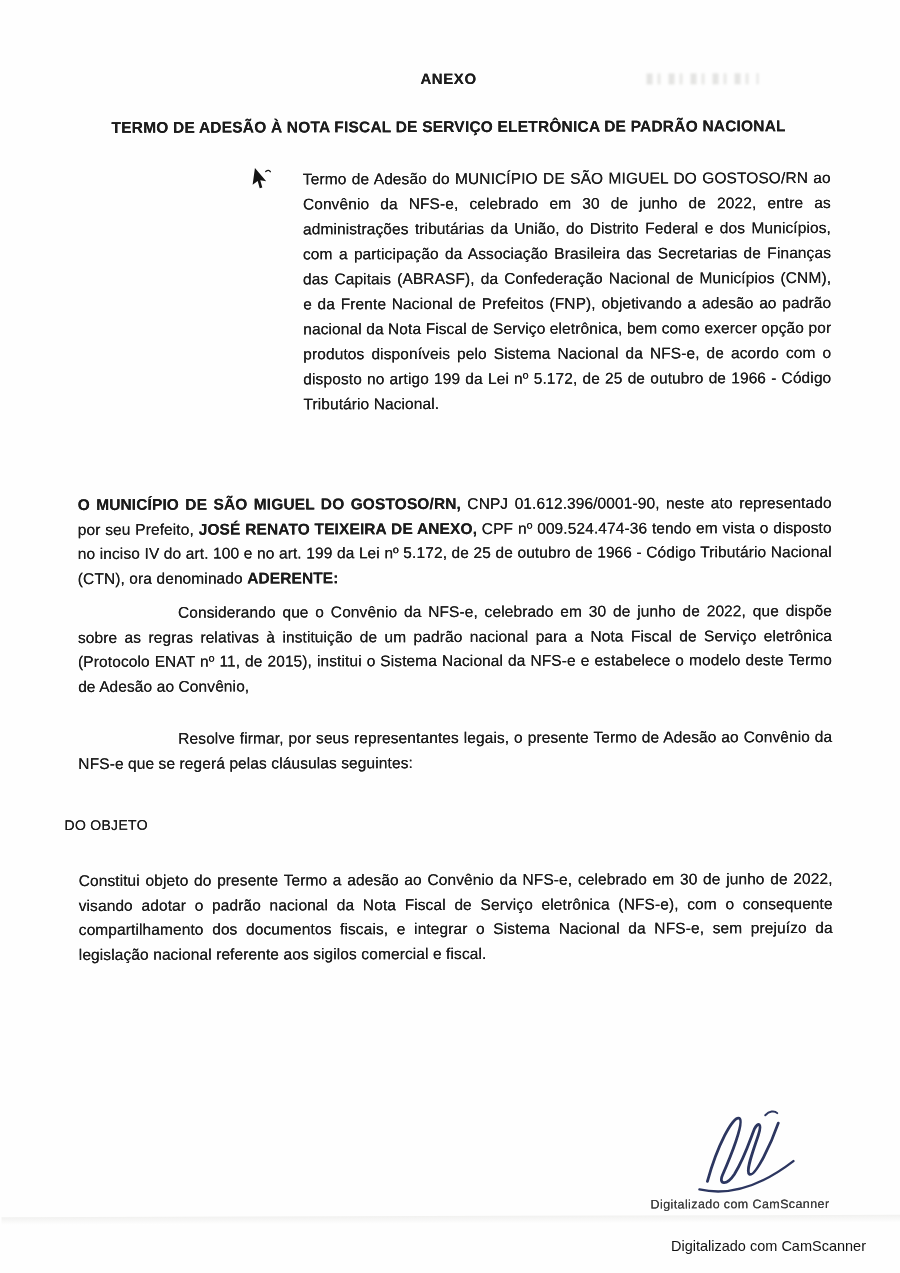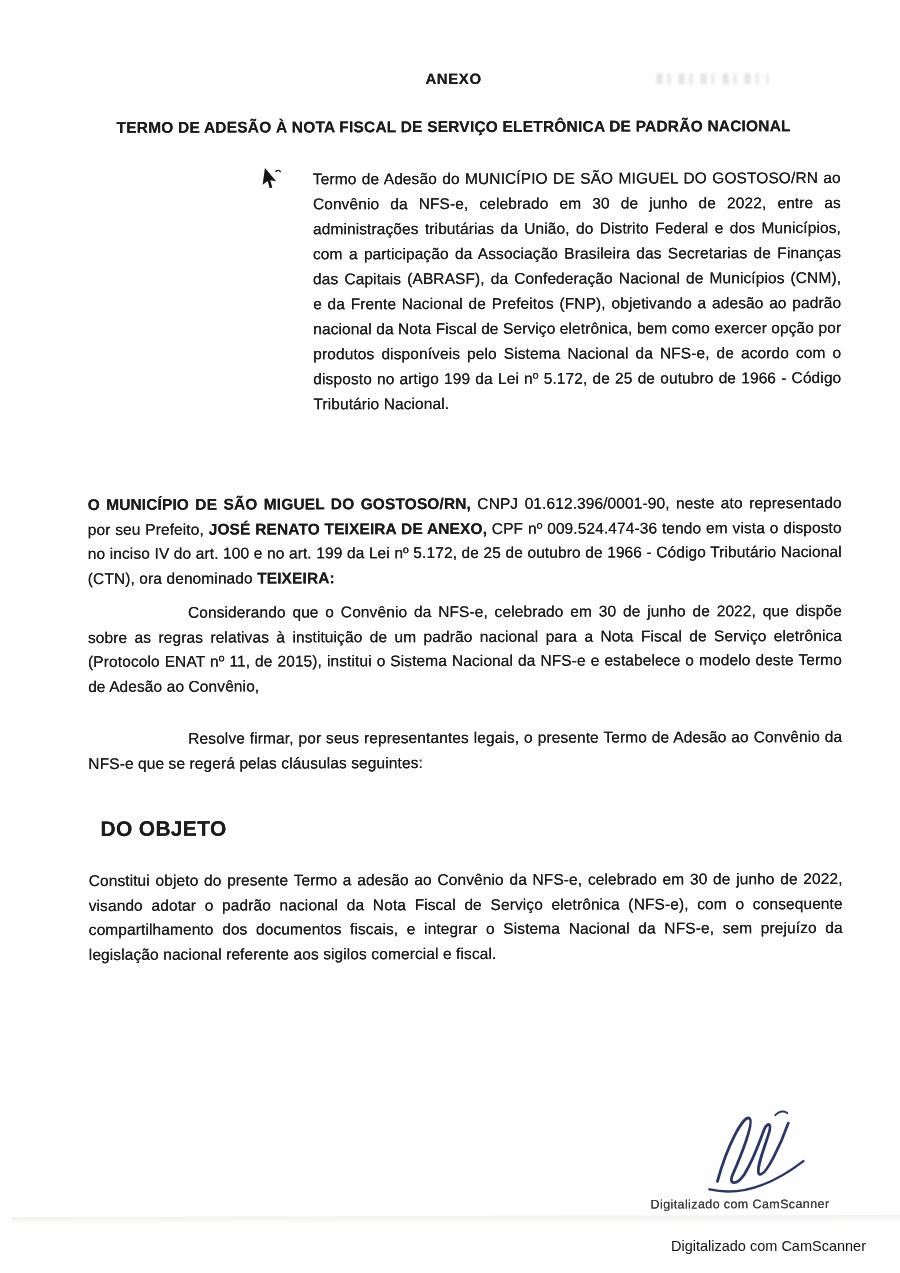--- a/index.html
+++ b/index.html
@@ -12,21 +12,20 @@
     height: 1273px;
     position: relative;
     overflow: hidden;
     font-family: "Liberation Sans", sans-serif;
     color: #1c1c1c;
   }
   .scan-sheet {
     position: absolute;
     inset: 0;
     background: #fefefe;
-    margin-left: 10px;
   }
   .scan-content {
     position: absolute;
     inset: 0;
     transform: rotate(-0.15deg);
   }
   .ink {
     color: #1c1c1c;
     text-shadow: 0 0 0.5px currentColor; 
     letter-spacing: 0.1px;
@@ -96,24 +95,24 @@
     text-align: justify;
     font-weight: 500;
   }
   .para b { font-weight: 700; }
   .p-party        { top: 492px; }
   .p-considerando { top: 600px; text-indent: 100px; }
   .p-resolve      { top: 726px; text-indent: 100px; }
   .section-heading {
     position: absolute;
     top: 816px;
-    left: 90px;
+    left: 64px;
     margin: 0;
-    font-size: 21px;
-    font-weight: 700;
+    font-size: 14px;
+    font-weight: 400;
     letter-spacing: 0.3px;
   }
   .p-objeto { top: 868px; }
   .signature-wrap {
     position: absolute;
     top: 1102px;
     left: 686px;
     width: 120px;
     height: 100px;
   }
@@ -158,21 +157,21 @@
     <span class="cursor-wrap">
       <svg width="24" height="26" viewBox="0 0 24 26">
         <path d="M5,2 L5,19 L9.5,14.5 L12.5,21.5 L15,20.4 L12,13.6 L18,13.6 Z" fill="#141414" transform="rotate(8 10 10)"></path>
         <path d="M17,5 C19,3.4 20.5,3.6 21.5,5.2" fill="none" stroke="#141414" stroke-width="1.4" stroke-linecap="round"></path>
       </svg>
     </span>
 
     <p class="preamble ink">Termo de Adesão do MUNICÍPIO DE SÃO MIGUEL DO GOSTOSO/RN ao Convênio da NFS-e, celebrado em 30 de junho de 2022, entre as administrações tributárias da União, do Distrito Federal e dos Municípios, com a participação da Associação Brasileira das Secretarias de Finanças das Capitais (ABRASF), da Confederação Nacional de Municípios (CNM), e da Frente Nacional de Prefeitos (FNP), objetivando a adesão ao padrão nacional da Nota Fiscal de Serviço eletrônica, bem como exercer opção por produtos disponíveis pelo Sistema Nacional da NFS-e, de acordo com o disposto no artigo 199 da Lei nº 5.172, de 25 de outubro de 1966 - Código Tributário Nacional.</p>
 
     <p class="para p-party ink">
-      <b>O MUNICÍPIO DE SÃO MIGUEL DO GOSTOSO/RN,</b><span> CNPJ 01.612.396/0001-90, neste ato representado por seu Prefeito, </span><b>JOSÉ RENATO TEIXEIRA DE ANEXO,</b><span> CPF nº 009.524.474-36 tendo em vista o disposto no inciso IV do art. 100 e no art. 199 da Lei nº 5.172, de 25 de outubro de 1966 - Código Tributário Nacional (CTN), ora denominado </span><b>TEIXEIRA:</b>
+      <b>O MUNICÍPIO DE SÃO MIGUEL DO GOSTOSO/RN,</b><span> CNPJ 01.612.396/0001-90, neste ato representado por seu Prefeito, </span><b>JOSÉ RENATO TEIXEIRA DE ANEXO,</b><span> CPF nº 009.524.474-36 tendo em vista o disposto no inciso IV do art. 100 e no art. 199 da Lei nº 5.172, de 25 de outubro de 1966 - Código Tributário Nacional (CTN), ora denominado </span><b>ADERENTE:</b>
     </p>
 
     <p class="para p-considerando ink">Considerando que o Convênio da NFS-e, celebrado em 30 de junho de 2022, que dispõe sobre as regras relativas à instituição de um padrão nacional para a Nota Fiscal de Serviço eletrônica (Protocolo ENAT nº 11, de 2015), institui o Sistema Nacional da NFS-e e estabelece o modelo deste Termo de Adesão ao Convênio,</p>
 
     <p class="para p-resolve ink">Resolve firmar, por seus representantes legais, o presente Termo de Adesão ao Convênio da NFS-e que se regerá pelas cláusulas seguintes:</p>
 
     <h2 class="section-heading ink">DO OBJETO</h2>
 
     <p class="para p-objeto ink">Constitui objeto do presente Termo a adesão ao Convênio da NFS-e, celebrado em 30 de junho de 2022, visando adotar o padrão nacional da Nota Fiscal de Serviço eletrônica (NFS-e), com o consequente compartilhamento dos documentos fiscais, e integrar o Sistema Nacional da NFS-e, sem prejuízo da legislação nacional referente aos sigilos comercial e fiscal.</p>
 

